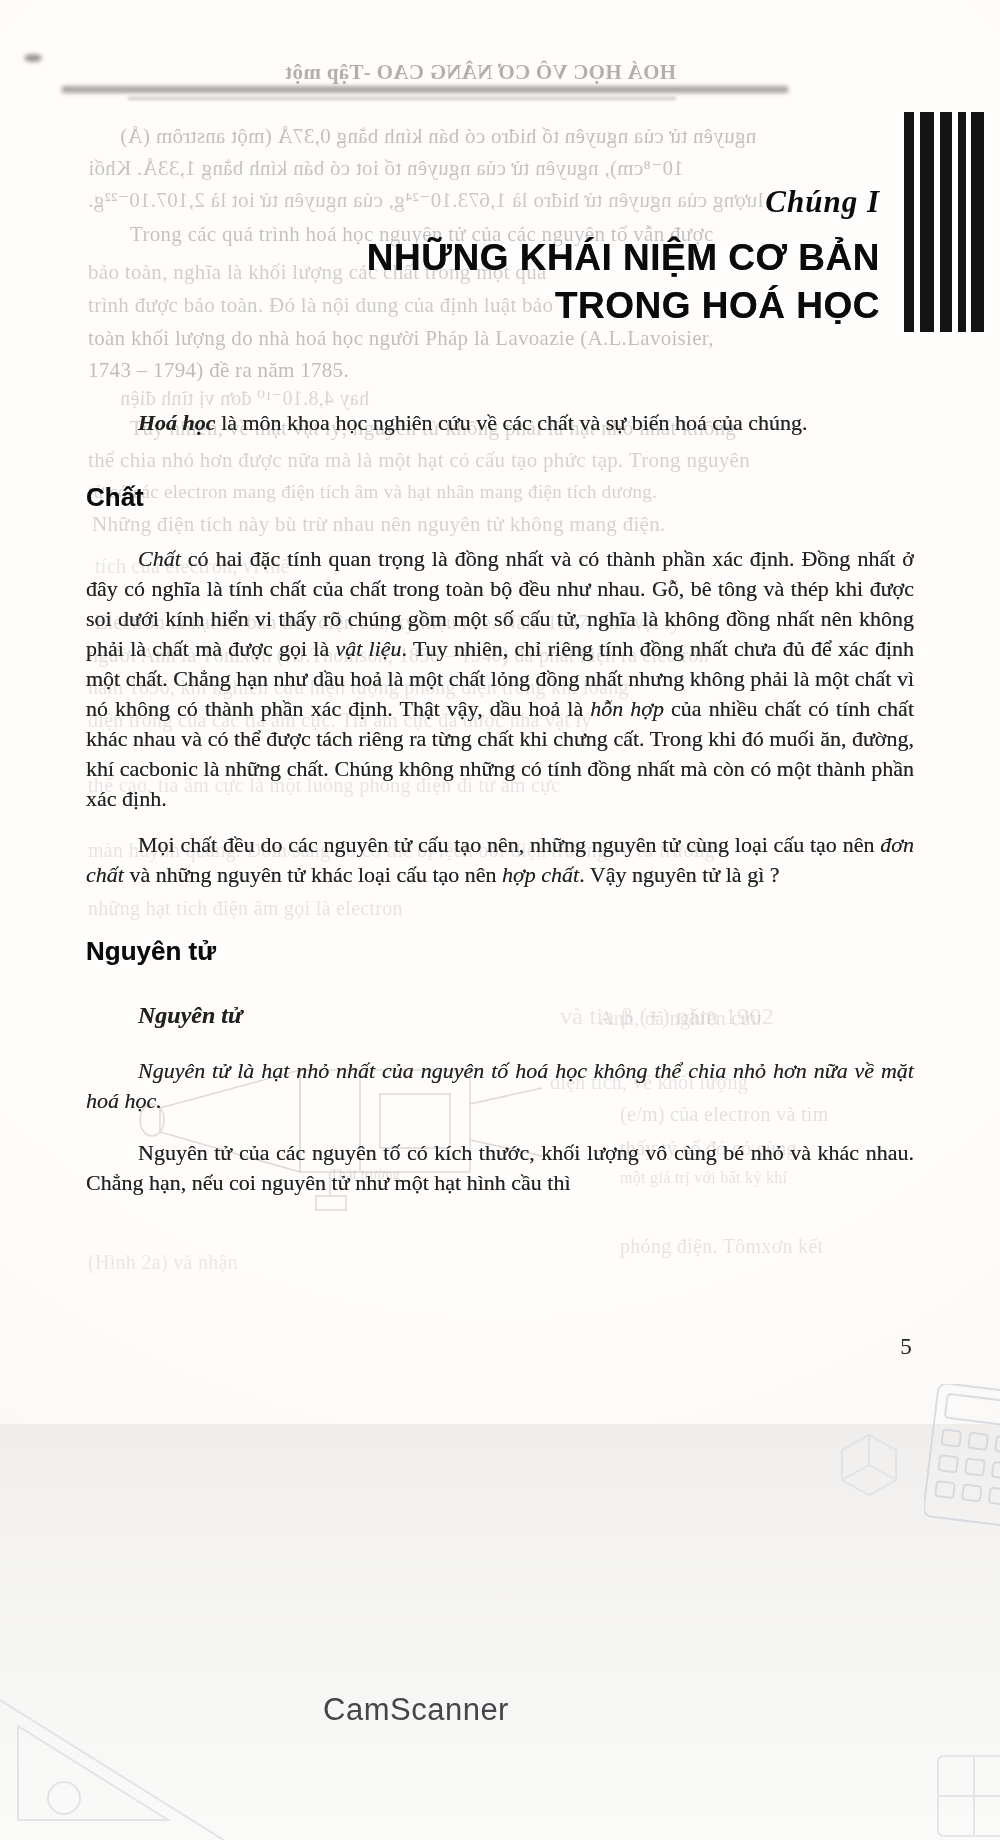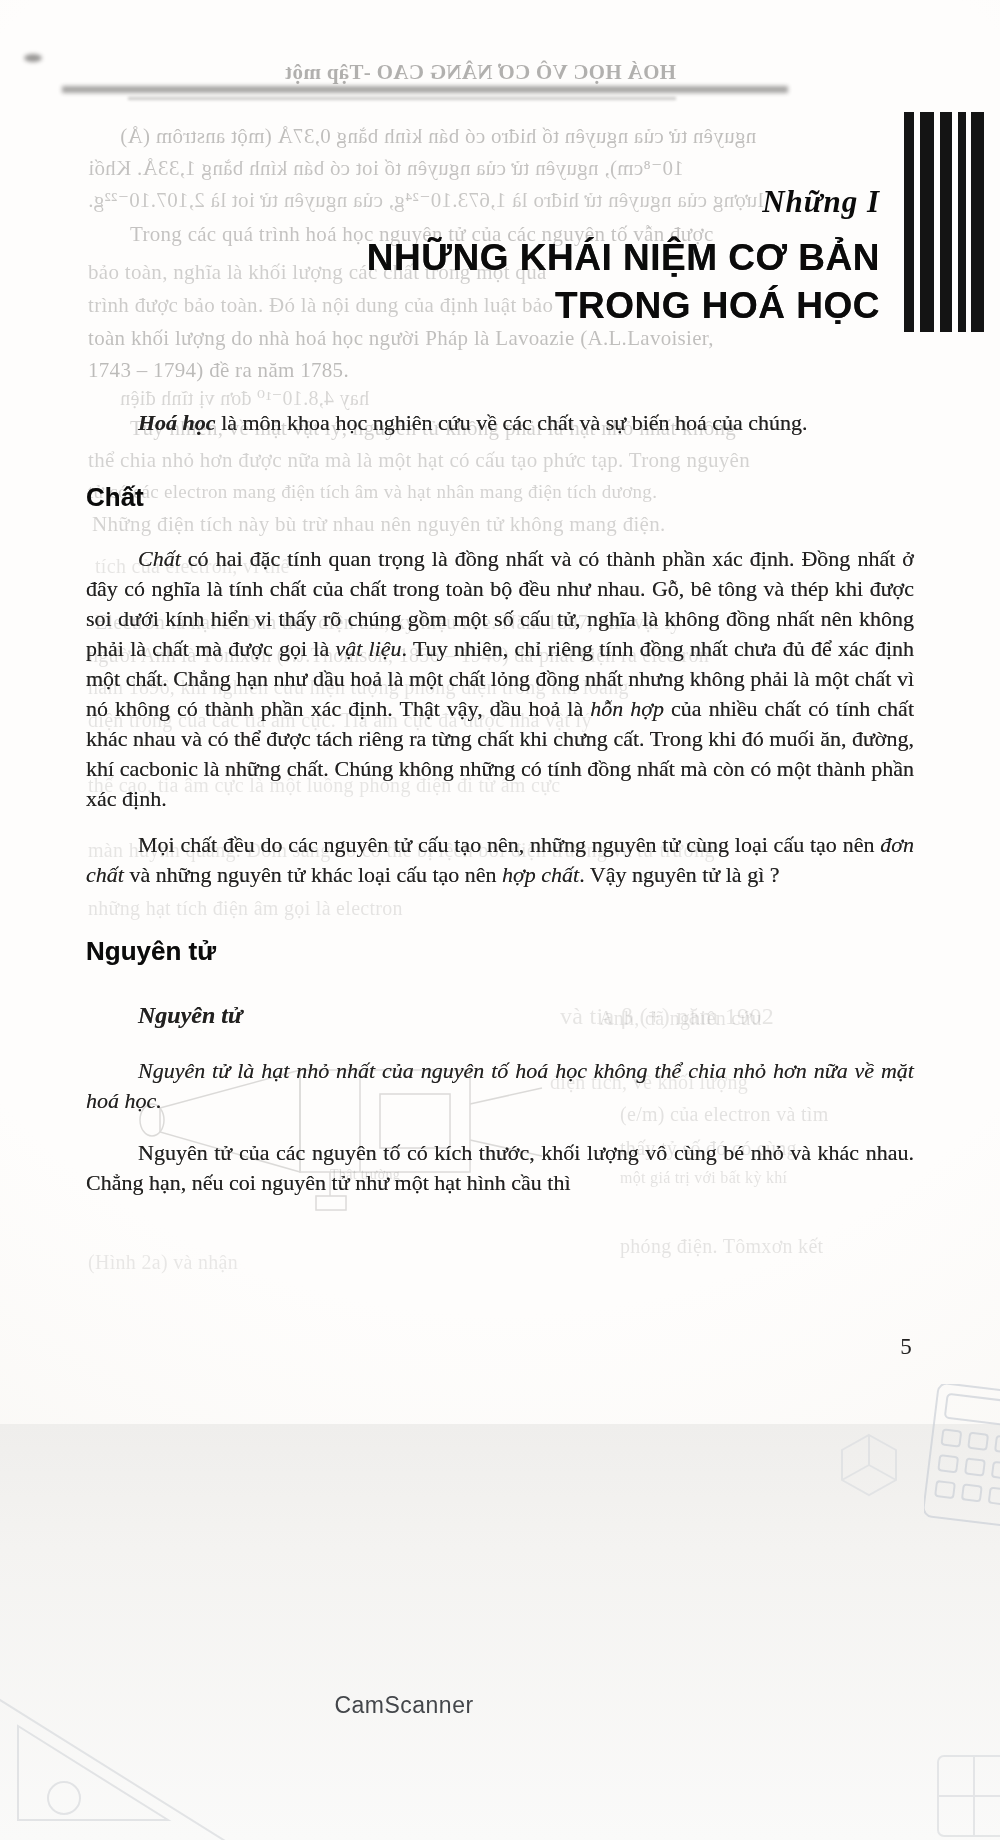--- a/index.html
+++ b/index.html
@@ -80,22 +80,22 @@
 
   
   .ghost-diagram { position:absolute; left:130px; top:1020px; opacity:.2; z-index:1; pointer-events:none; }
 
   
   .scan-footer {
     position:absolute; left:0; top:1424px; width:1000px; height:416px;
     background:linear-gradient(180deg,#efeeec 0%,#f4f3f1 30%,#fafaf9 100%);
   }
   .cs-brand {
-    position:absolute; left:0; top:1692px; width:808px; text-align:center; z-index:3;
-    font-family:"Liberation Sans","DejaVu Sans",sans-serif; font-size:23px;
+    position:absolute; left:12px; top:1692px; width:808px; text-align:center; z-index:3;
+    font-family:"Liberation Sans","DejaVu Sans",sans-serif; font-size:31px;
     color:var(--brand,#43464a); letter-spacing:.5px;
   }
   .doodle { position:absolute; z-index:2; pointer-events:none; }
   .doodle-calc { left:924px; top:1384px; opacity:.65; }
   .doodle-hex { left:834px; top:1430px; opacity:.5; }
   .doodle-tri { left:-28px; top:1648px; opacity:.6; }
   .doodle-grid { left:934px; top:1752px; opacity:.55; }
 </style>
 </head>
 <body>
@@ -152,21 +152,21 @@
       <rect x="250" y="74" width="70" height="54"></rect>
       <line x1="340" y1="84" x2="412" y2="68"></line>
       <line x1="340" y1="120" x2="412" y2="136"></line>
       <line x1="200" y1="152" x2="200" y2="176"></line>
       <rect x="186" y="176" width="30" height="14"></rect>
     </g>
   </svg>
 
   <div class="bars"></div>
   <div class="chapter-block">
-    <div class="chapter-label">Những I</div>
+    <div class="chapter-label">Chúng I</div>
     <div class="title-line">NHỮNG KHÁI NIỆM CƠ BẢN</div>
     <div class="title-line">TRONG HOÁ HỌC</div>
   </div>
 
   <div class="content">
     <p class="p-intro"><span class="it bd">Hoá học</span><span> là môn khoa học nghiên cứu về các chất và sự biến hoá của chúng.</span></p>
 
     <h2 class="sec h-chat">Chất</h2>
 
     <p class="p-chat"><span class="it">Chất</span><span> có hai đặc tính quan trọng là đồng nhất và có thành phần xác định. Đồng nhất ở đây có nghĩa là tính chất của chất trong toàn bộ đều như nhau. Gỗ, bê tông và thép khi được soi dưới kính hiển vi thấy rõ chúng gồm một số cấu tử, nghĩa là không đồng nhất nên không phải là chất mà được gọi là </span><span class="it">vật liệu</span><span>. Tuy nhiên, chỉ riêng tính đồng nhất chưa đủ để xác định một chất. Chẳng hạn như dầu hoả là một chất lỏng đồng nhất nhưng không phải là một chất vì nó không có thành phần xác định. Thật vậy, dầu hoả là </span><span class="it">hỗn hợp</span><span> của nhiều chất có tính chất khác nhau và có thể được tách riêng ra từng chất khi chưng cất. Trong khi đó muối ăn, đường, khí cacbonic là những chất. Chúng không những có tính đồng nhất mà còn có một thành phần xác định.</span></p>

